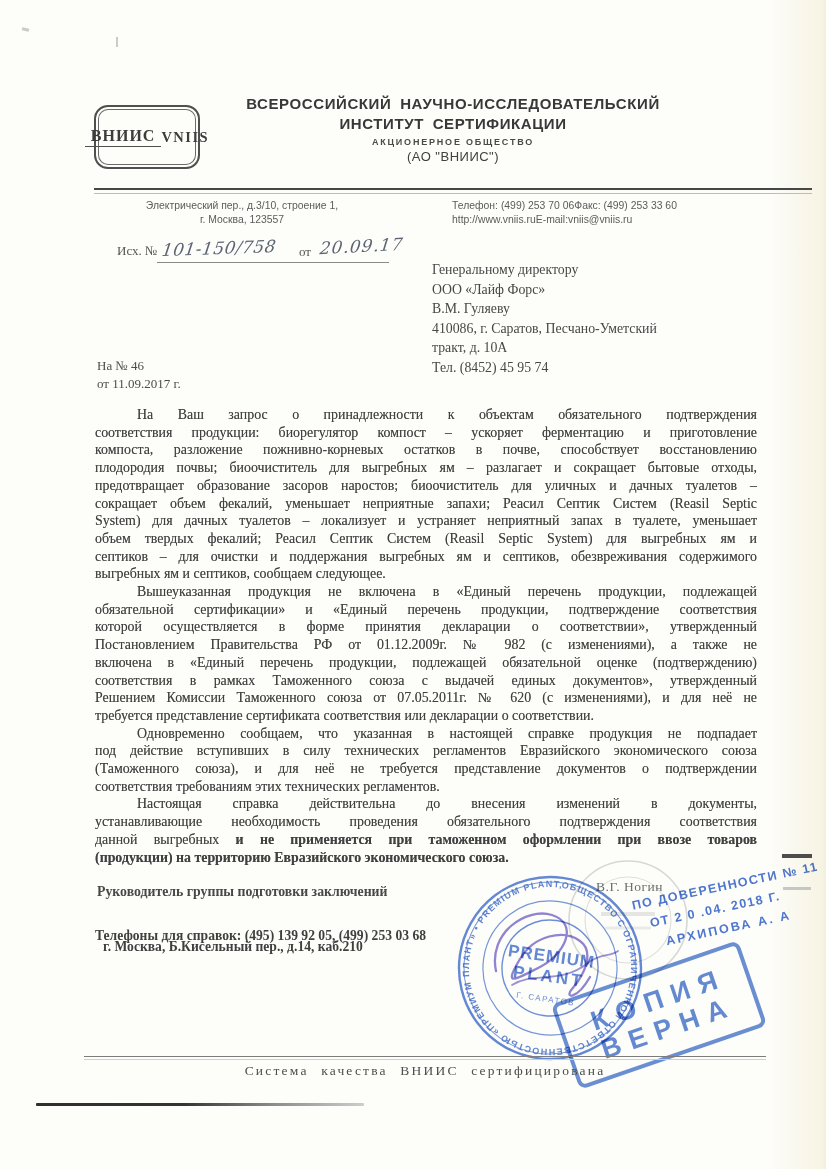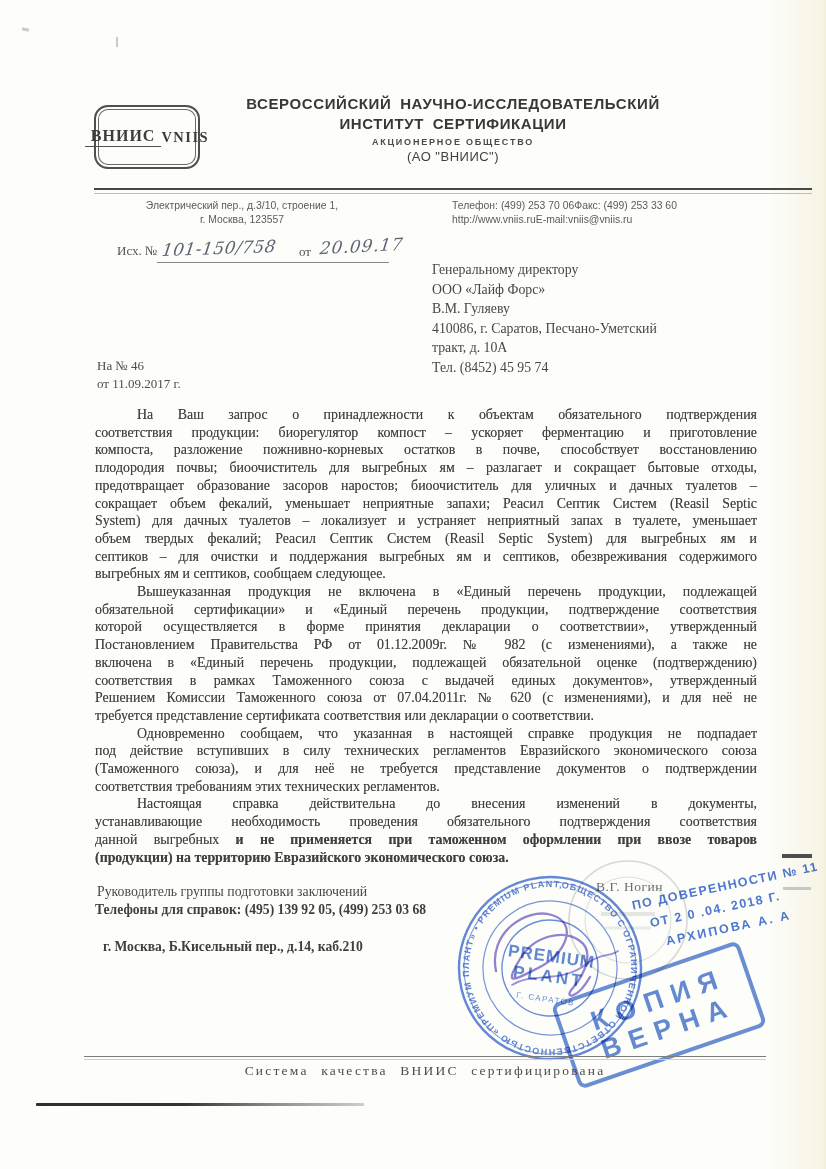--- a/index.html
+++ b/index.html
@@ -36,23 +36,23 @@
   .recip{left:432px;top:260px;font-size:13.8px;line-height:19.6px;color:#474747;}
   .nano{left:97px;top:357px;font-size:13px;color:#4c4c4c;line-height:17.5px;}
   
   .body{left:95px;top:406px;width:662px;font-size:13.9px;color:#404040;
         text-shadow:0 0 .35px rgba(70,70,70,.55);}
   .bl{line-height:17.7px;text-align:justify;text-align-last:justify;white-space:normal;}
   .bl.ind{padding-left:42px;}
   .bl.last{text-align-last:left;}
   .bl .b{font-weight:bold;}
   
-  .sig-pos{left:97px;top:884px;font-size:13.8px;color:#484848;}
+  .sig-pos{left:97px;top:884px;font-size:13.8px;color:#484848;font-weight:bold;}
   .sig-name{left:596px;top:879px;font-size:13.5px;color:#6e6e6e;letter-spacing:.5px;}
-  .phones{left:95px;top:902px;font-size:13.6px;font-weight:bold;color:#3f3f3f;}
+  .phones{left:95px;top:928px;font-size:13.6px;font-weight:bold;color:#3f3f3f;}
   .addr2{left:103px;top:939px;font-size:13.6px;font-weight:bold;color:#3f3f3f;}
   
   .stamp{mix-blend-mode:multiply;}
   .gray-stamp{left:563px;top:856px;opacity:.75;}
   .round-stamp{left:452px;top:870px;transform:rotate(8deg);opacity:.93;}
   .sign-svg{left:468px;top:893px;opacity:.88;}
   .attorney{left:630px;top:896px;transform:rotate(-12deg);transform-origin:left top;
             font-family:"Liberation Sans",sans-serif;font-weight:bold;font-size:12.5px;
             letter-spacing:1.4px;line-height:21px;color:rgba(59,104,205,.9);white-space:nowrap;}
   .attorney .a2{margin-left:14px;}
@@ -141,21 +141,21 @@
       <div class="bl">System) для дачных туалетов – локализует и устраняет неприятный запах в туалете, уменьшает</div>
       <div class="bl">объем твердых фекалий; Реасил Септик Систем (Reasil Septic System) для выгребных ям и</div>
       <div class="bl">септиков – для очистки и поддержания выгребных ям и септиков, обезвреживания содержимого</div>
       <div class="bl last">выгребных ям и септиков, сообщаем следующее.</div>
       <div class="bl ind">Вышеуказанная продукция не включена в «Единый перечень продукции, подлежащей</div>
       <div class="bl">обязательной сертификации» и «Единый перечень продукции, подтверждение соответствия</div>
       <div class="bl">которой осуществляется в форме принятия декларации о соответствии», утвержденный</div>
       <div class="bl">Постановлением Правительства РФ от 01.12.2009г. № 982 (с изменениями), а также не</div>
       <div class="bl">включена в «Единый перечень продукции, подлежащей обязательной оценке (подтверждению)</div>
       <div class="bl">соответствия в рамках Таможенного союза с выдачей единых документов», утвержденный</div>
-      <div class="bl">Решением Комиссии Таможенного союза от 07.04.2011г. № 620 (с изменениями), и для неё не</div>
+      <div class="bl">Решением Комиссии Таможенного союза от 07.05.2011г. № 620 (с изменениями), и для неё не</div>
       <div class="bl last">требуется представление сертификата соответствия или декларации о соответствии.</div>
       <div class="bl ind">Одновременно сообщаем, что указанная в настоящей справке продукция не подпадает</div>
       <div class="bl">под действие вступивших в силу технических регламентов Евразийского экономического союза</div>
       <div class="bl">(Таможенного союза), и для неё не требуется представление документов о подтверждении</div>
       <div class="bl last">соответствия требованиям этих технических регламентов.</div>
       <div class="bl ind">Настоящая справка действительна до внесения изменений в документы,</div>
       <div class="bl">устанавливающие необходимость проведения обязательного подтверждения соответствия</div>
       <div class="bl"><span>данной выгребных </span><span class="b">и не применяется при таможенном оформлении при ввозе товаров</span></div>
       <div class="bl last"><span class="b">(продукции) на территорию Евразийского экономического союза.</span></div>
     </div>

